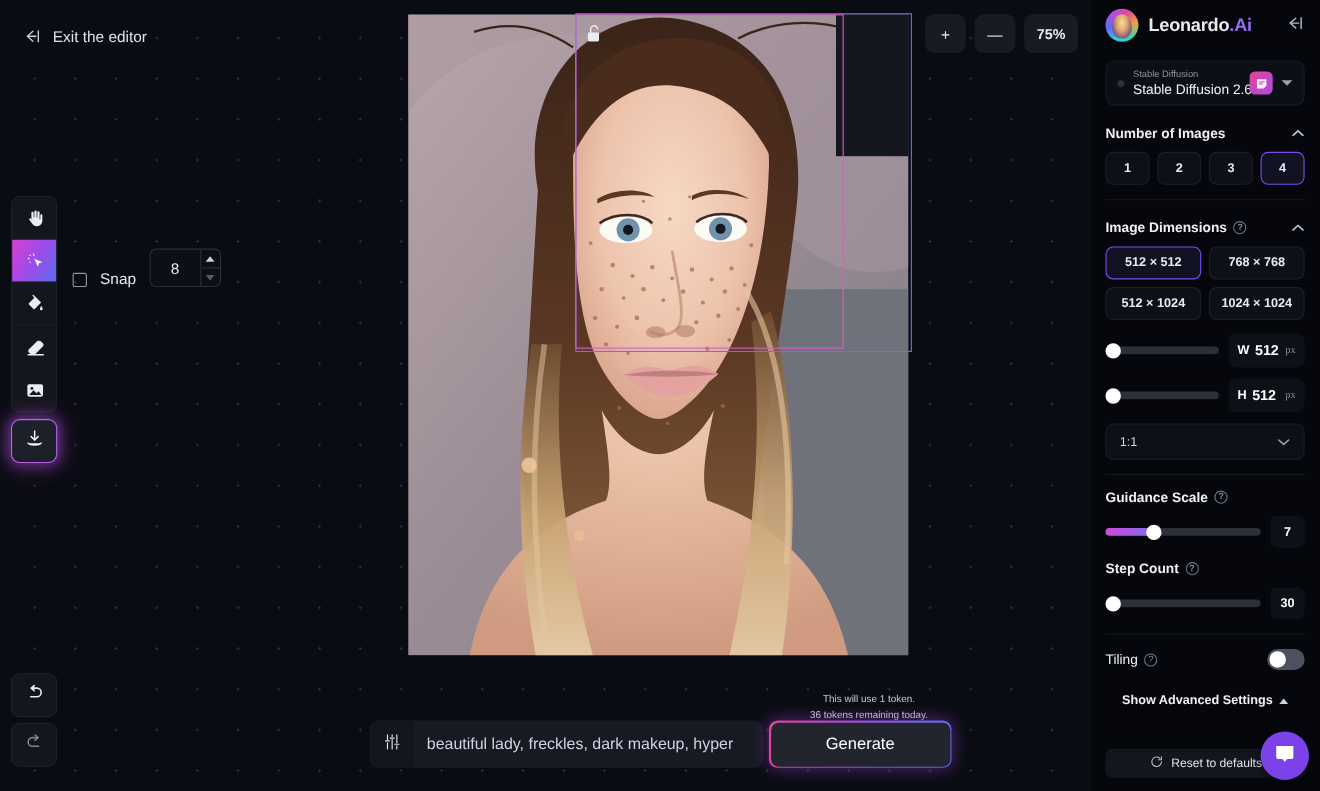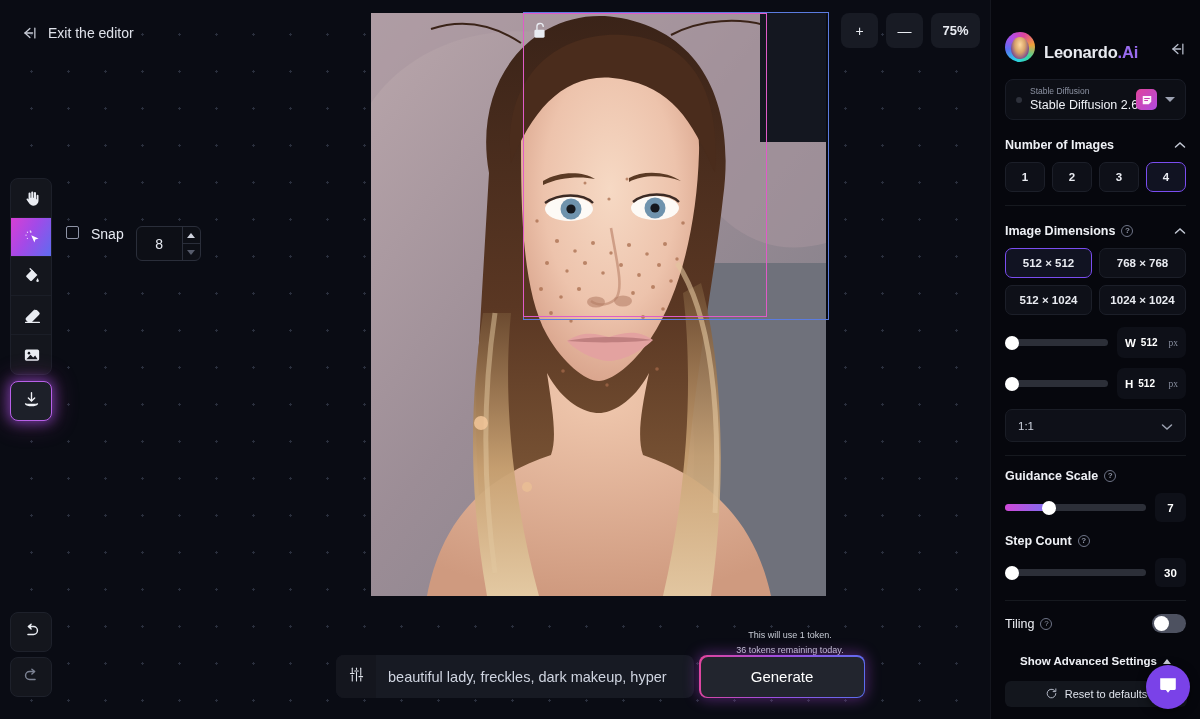--- a/index.html
+++ b/index.html
@@ -57,21 +57,21 @@
     background: #1d2029;
     border-radius: 8px;
     border: 1px solid #b860e8;
     box-shadow: 0 0 12px 2px rgba(160,80,230,.55), 0 0 22px 5px rgba(200,70,190,.25);
     cursor: pointer;
   }
 
   
   .snap-row {
     position: absolute; left: 66px; top: 226px;
-    display: flex; align-items: flex-start; gap: 12px;
+    display: flex; align-items: flex-end; gap: 12px;
   }
   .snap-box {
     width: 13px; height: 13px; border: 1.4px solid #8e94a6;
     border-radius: 2px; background: transparent; cursor: pointer;
   }
   .snap-label { font-size: 14px; color: #e6e9f1; }
   .num-wrap {
     display: flex; align-items: stretch;
     width: 65px; height: 35px;
     border: 1px solid #2a2e3a; border-radius: 6px;
@@ -158,21 +158,21 @@
     color: #fff; font-size: 15px; cursor: pointer; border: none;
     font-family: "Liberation Sans", sans-serif;
   }
 
   
   .rpanel {
     position: absolute; left: 990px; top: 0; width: 210px; height: 719px;
     background: #06070d; border-left: 1px solid #14161e;
     padding: 0 14px;
   }
-  .brand-row { display: flex; align-items: flex-end; gap: 9px; padding-top: 32px; }
+  .brand-row { display: flex; align-items: center; gap: 9px; padding-top: 8px; }
   .brand-avatar {
     width: 30px; height: 30px; border-radius: 50%;
     background: conic-gradient(from 200deg, #2ad1e8, #5a6ef0, #b34ce8, #e0459c, #f0a23a, #3ad6a0, #2ad1e8);
     position: relative; flex: none; overflow: hidden;
   }
   .brand-avatar::after {
     content:''; position:absolute; left:6px; top:5px; width:18px; height:22px;
     border-radius: 50% 50% 45% 45%;
     background: radial-gradient(ellipse at 50% 35%, #ffd9a0 0%, #d8a36a 40%, #7a4a8e 75%, transparent 100%);
   }
@@ -226,21 +226,21 @@
     background: linear-gradient(90deg, #d048d8, #7b6ef0); }
   .knob {
     position: absolute; top: 50%; transform: translate(-50%,-50%);
     width: 14px; height: 14px; border-radius: 50%; background: #fff;
   }
   .wh-box {
     width: 69px; height: 31px; border-radius: 7px; background: #0e1018;
     display: flex; align-items: center; gap: 5px; padding: 0 8px; flex: none;
   }
   .wh-box .lab { font-size: 11.5px; font-weight: 700; color: #fff; }
-  .wh-box .val { font-size: 10px; font-weight: 700; color: #fff; }
+  .wh-box .val { font-size: 13px; font-weight: 700; color: #fff; }
   .wh-box .unit { font-size: 9.5px; color: #878d9d; margin-left: auto; font-family: Liberation Serif, serif; }
 
   .ratio-sel {
     height: 33px; border-radius: 7px; background: #0e1018; border: 1px solid #1a1d26;
     display: flex; align-items: center; padding: 0 12px; margin-top: 4px; cursor: pointer;
   }
   .ratio-sel .rv { font-size: 11.5px; color: #cdd2de; }
   .ratio-sel .rc { margin-left: auto; }
 
   .val-box {

